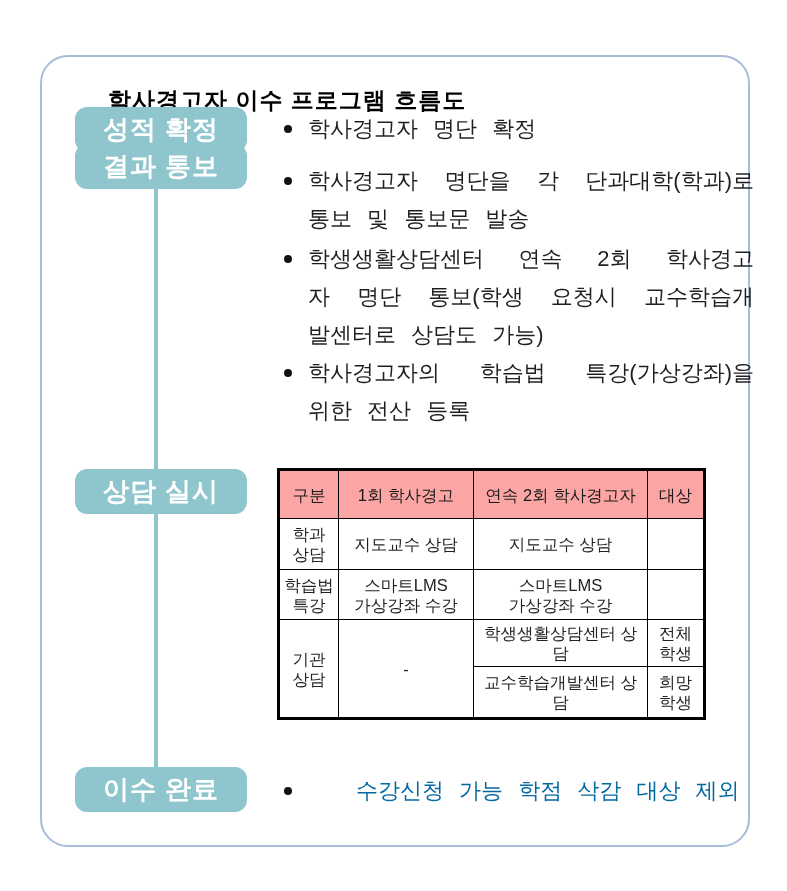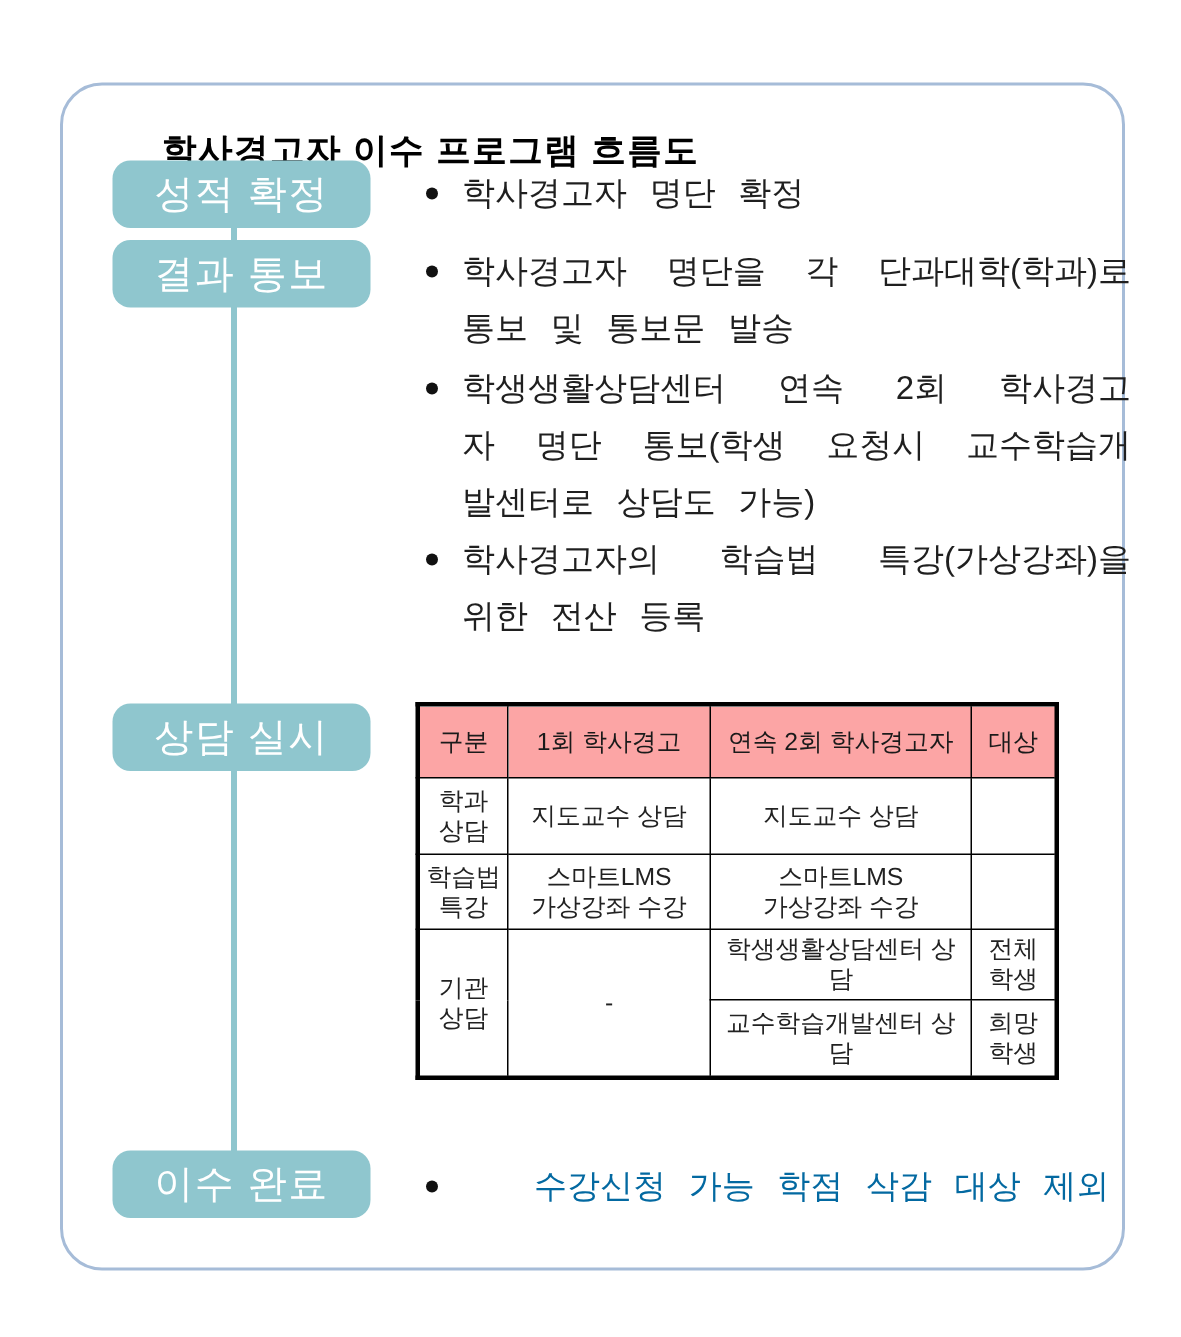--- a/index.html
+++ b/index.html
@@ -13,23 +13,23 @@
   
   .title{position:absolute;left:94px;top:37px;z-index:2;background:#ffffff;
          padding:0 14px;font-size:23px;font-weight:bold;letter-spacing:1px;color:#000;margin-top:48px;}
 
   
   .vline{position:absolute;left:154px;top:148px;width:4px;height:624px;
          background:#8FC6CE;z-index:1;}
 
   
   .step{position:absolute;left:75px;width:172px;height:45px;background:#8FC6CE;
-        border-radius:12px;color:#ffffff;font-weight:normal;font-size:26px;
+        border-radius:12px;color:#ffffff;font-weight:bold;font-size:26px;
         letter-spacing:1px;display:flex;align-items:center;justify-content:center;z-index:2;}
-  .step.s1{top:107px}.step.s2{top:160px}.step.s3{top:469px}.step.s4{top:767px}
+  .step.s1{top:107px}.step.s2{top:144px}.step.s3{top:469px}.step.s4{top:767px}
 
   
   .bullet{position:absolute;left:284px;width:470px;display:flex;z-index:2;}
   .bullet .dot{flex:none;width:8px;height:8px;border-radius:50%;background:#111;
                margin:15px 16px 0 0;}
   .blines{flex:1;font-size:22px;line-height:38px;word-spacing:9px;color:#1f1f1f;}
   .blines div{text-align:justify;text-align-last:justify;}
   .blines div:last-child{text-align-last:left;}
   .bullet.b1{top:110px}.bullet.b2{top:162px}.bullet.b3{top:240px}
   .bullet.b4{top:354px}.bullet.b5{top:772px}

